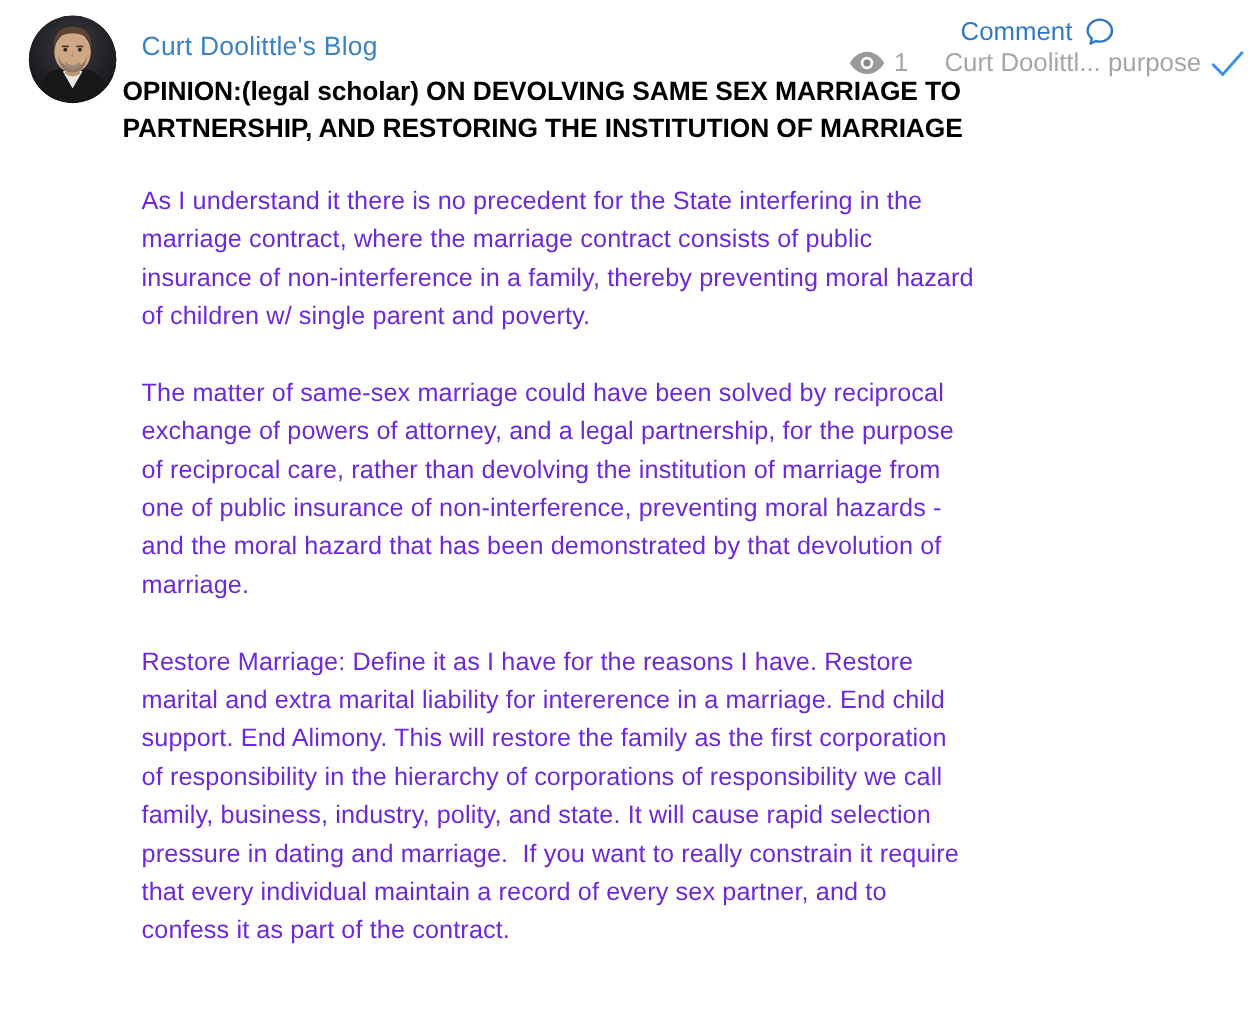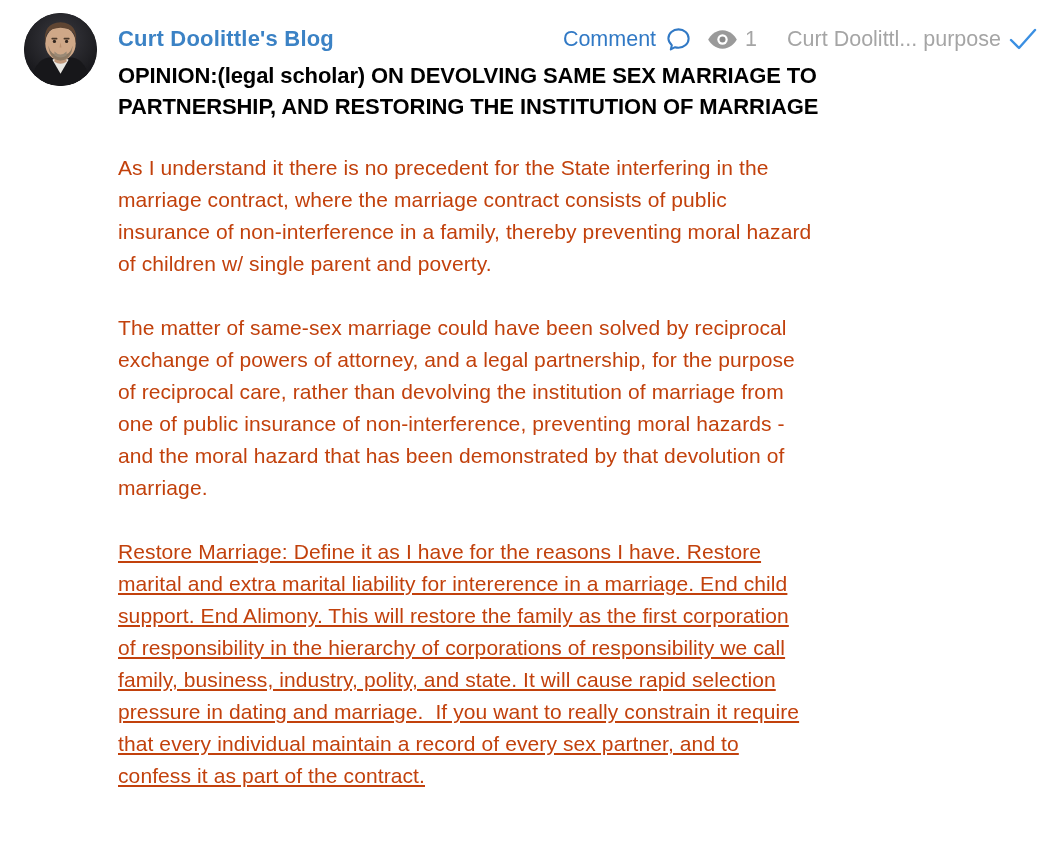--- a/index.html
+++ b/index.html
@@ -32,29 +32,30 @@
     left: 118px;
     top: 24px;
     right: 8px;
     height: 30px;
     display: flex;
     align-items: center;
     justify-content: space-between;
   }
   .blog-name {
     font-size: 22px;
-    font-weight: 700;
+    font-weight: 400;
     color: #3b82c5;
     text-decoration: none;
     cursor: pointer;
     letter-spacing: 0.2px;
   }
   .meta-cluster {
     display: flex;
     align-items: center;
+    flex-direction: column;
   }
   .comment-link {
     display: flex;
     align-items: center;
     gap: 9px;
     color: #3179c5;
     font-size: 21.5px;
     cursor: pointer;
   }
   .comment-link svg { display: block; }
@@ -66,46 +67,46 @@
     font-size: 21.5px;
   }
   .views-group .eye { margin-right: 7px; display: block; }
   .views-count { margin-right: 6px; }
   .author-truncated { margin-right: 6px; margin-left: 24px; }
   .edited-label { margin-right: 7px; }
   .check-icon svg { display: block; }
 
   .post-title {
     position: absolute;
-    left: 118px;
+    left: 102px;
     top: 60px;
     width: 900px;
     font-size: 22px;
     font-weight: 700;
     line-height: 31px;
     color: #000;
     letter-spacing: -0.1px;
     white-space: pre-wrap;
   }
 
   .post-body {
     position: absolute;
     left: 118px;
     top: 152px;
     width: 910px;
     font-size: 21px;
     line-height: 32px;
-    color: #c2410c;
+    color: #6d28d9;
     letter-spacing: 0.1px;
   }
   .post-body p {
     white-space: pre-wrap;
     margin-bottom: 32px;
   }
-  .post-body p:last-child { margin-bottom: 0; text-decoration: underline; }
+  .post-body p:last-child { margin-bottom: 0; }
 </style>
 </head>
 <body>
 
 <div class="post">
 
   <div class="avatar">
     <svg viewBox="0 0 72 72">
       <defs>
         <clipPath id="avclip">

